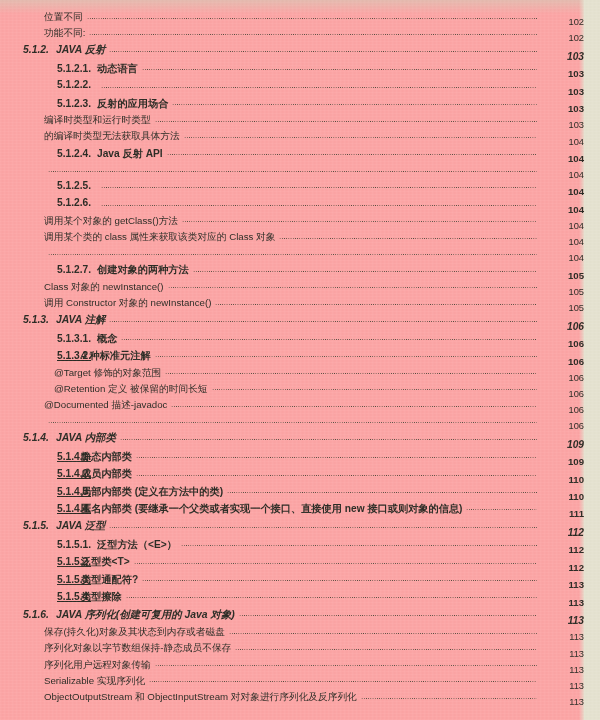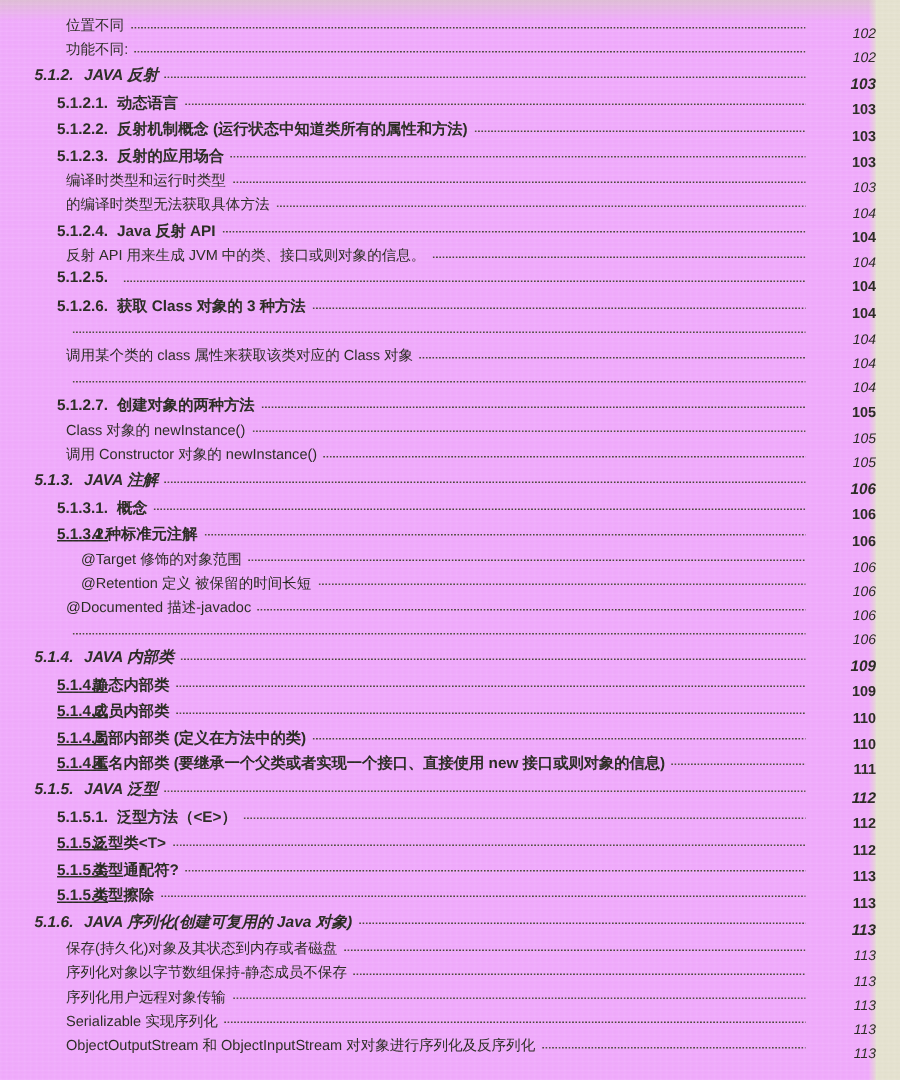--- a/index.html
+++ b/index.html
@@ -11,21 +11,21 @@
     height: 720px;
     overflow: hidden;
     background: #d9d6bd;
     font-family: "Liberation Sans", "DejaVu Sans", sans-serif;
   }
 
   .page {
     position: relative;
     width: 600px;
     height: 720px;
-    background: #f0abfc;
+    background: #fca5a5;
     box-sizing: border-box;
   }
 
   
   .right-edge {
     position: absolute;
     top: 0;
     right: 0;
     width: 16px;
     height: 720px;
@@ -123,33 +123,33 @@
   }
   .lv2 .num   { width: 56px; padding-left: 23px; box-sizing: border-box; }
   .lv2 .page-no { font-style: italic; font-weight: bold; font-size: 10.2px; }
 
   
   .lv3 {
     font-size: 10.2px;
     font-weight: bold;
     height: 17.4px;
   }
-  .lv3 .num   { width: 78px; padding-left: 38px; box-sizing: border-box; }
+  .lv3 .num   { width: 78px; padding-left: 38px; box-sizing: border-box; margin-left: 19px; }
   .lv3 .page-no { font-weight: bold; font-size: 9.6px; }
 
   
   .lv3b .num  { width: 62px; padding-left: 38px; box-sizing: border-box; text-decoration: underline; }
 
   
   .lv4 {
     font-size: 9.7px;
     height: 16.2px;
   }
   .lv4 .num { width: 44px; }
-  .lv4 .page-no { font-size: 9.3px; font-style: italic; }
+  .lv4 .page-no { font-size: 9.3px; }
 
   
   .lv4d .num { width: 54px; }
 
   
   .lv4s .num { width: 44px; }
 </style>
 </head>
 <body>
 
@@ -178,21 +178,20 @@
         <span class="page-no">103</span>
       </div>
       <div class="row lv3">
         <span class="num">5.1.2.1.</span>
         <span class="title">动态语言</span>
         <span class="leader"></span>
         <span class="page-no">103</span>
       </div>
       <div class="row lv3">
         <span class="num">5.1.2.2.</span>
-        <span class="title">反射机制概念 (运行状态中知道类所有的属性和方法)</span>
         <span class="leader"></span>
         <span class="page-no">103</span>
       </div>
       <div class="row lv3">
         <span class="num">5.1.2.3.</span>
         <span class="title">反射的应用场合</span>
         <span class="leader"></span>
         <span class="page-no">103</span>
       </div>
       <div class="row lv4 lv4s">
@@ -208,37 +207,36 @@
         <span class="page-no">104</span>
       </div>
       <div class="row lv3">
         <span class="num">5.1.2.4.</span>
         <span class="title">Java 反射 API</span>
         <span class="leader"></span>
         <span class="page-no">104</span>
       </div>
       <div class="row lv4 lv4s">
         <span class="num"></span>
-        <span class="title">反射 API 用来生成 JVM 中的类、接口或则对象的信息。</span>
         <span class="leader"></span>
         <span class="page-no">104</span>
       </div>
       <div class="row lv3">
         <span class="num">5.1.2.5.</span>
         <span class="leader"></span>
         <span class="page-no">104</span>
       </div>
       <div class="row lv3">
         <span class="num">5.1.2.6.</span>
-        <span class="title">获取 Class 对象的 3 种方法</span>
-        <span class="leader"></span>
-        <span class="page-no">104</span>
-      </div>
-      <div class="row lv4 lv4s">
-        <span class="num"></span>
+        <span class="leader"></span>
+        <span class="page-no">104</span>
+      </div>
+      <div class="row lv4 lv4s">
+        <span class="num"></span>
+        <span class="title">调用某个对象的 getClass()方法</span>
         <span class="leader"></span>
         <span class="page-no">104</span>
       </div>
       <div class="row lv4 lv4s">
         <span class="num"></span>
         <span class="title">调用某个类的 class 属性来获取该类对应的 Class 对象</span>
         <span class="leader"></span>
         <span class="page-no">104</span>
       </div>
       <div class="row lv4 lv4s">

